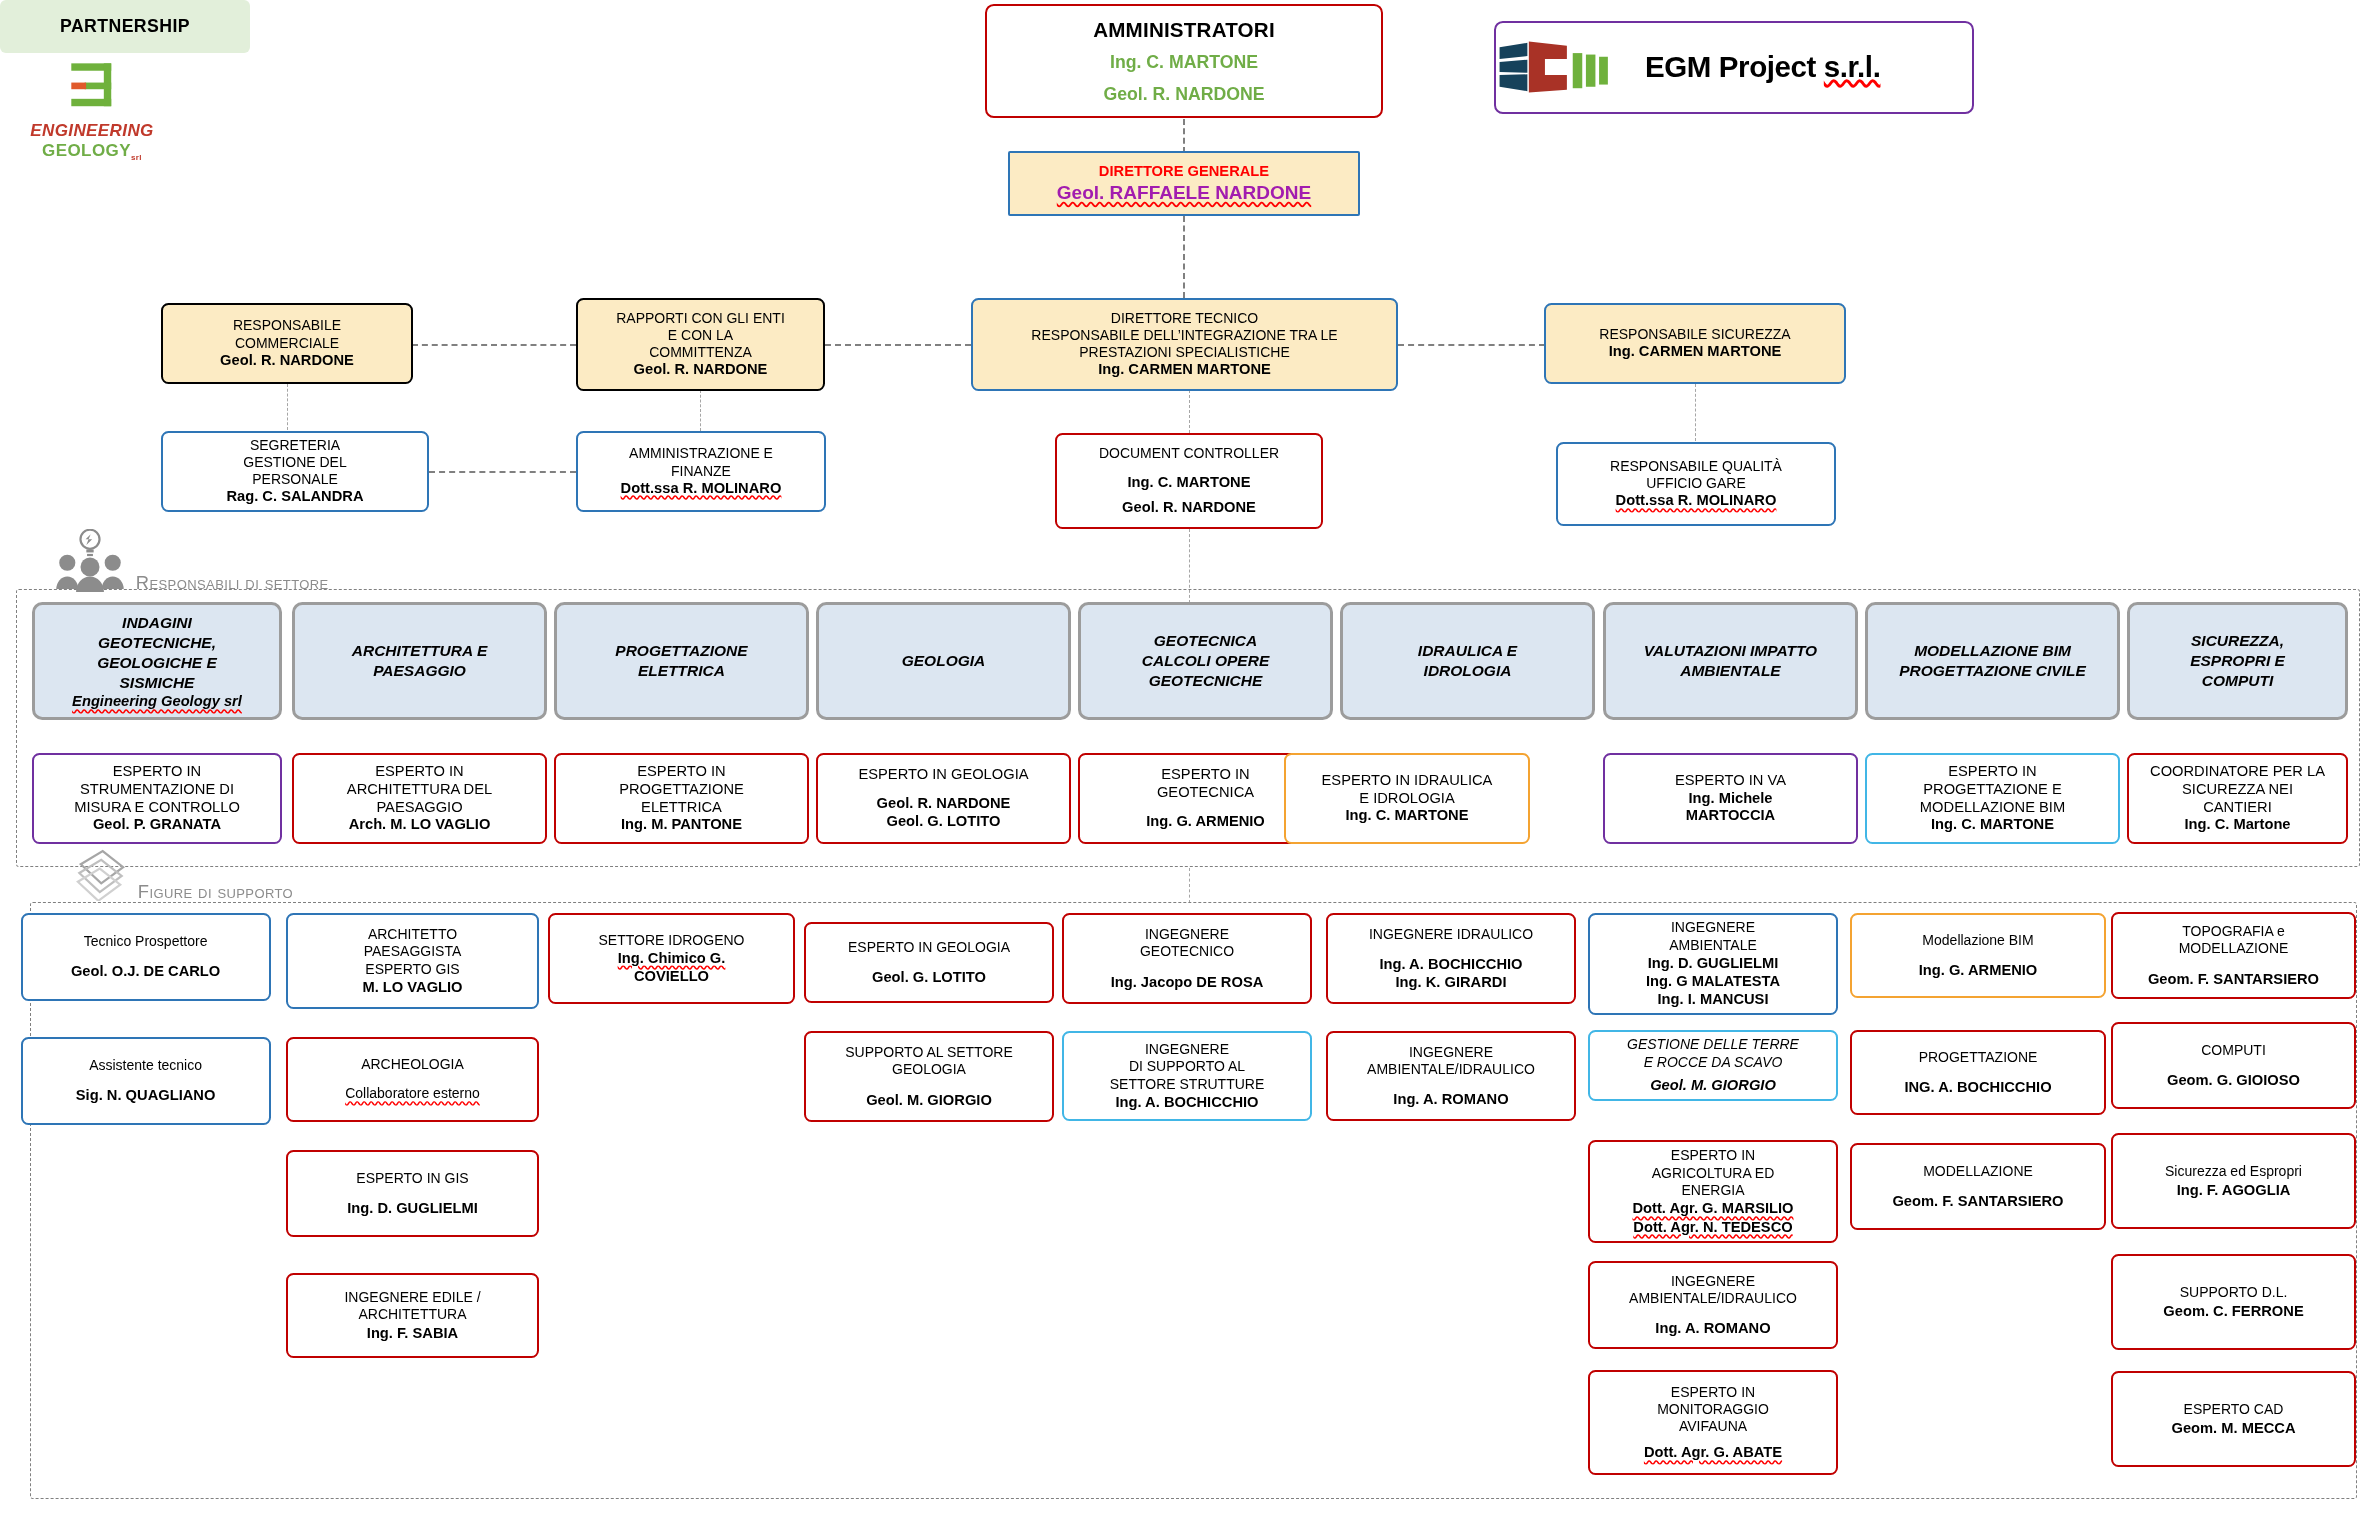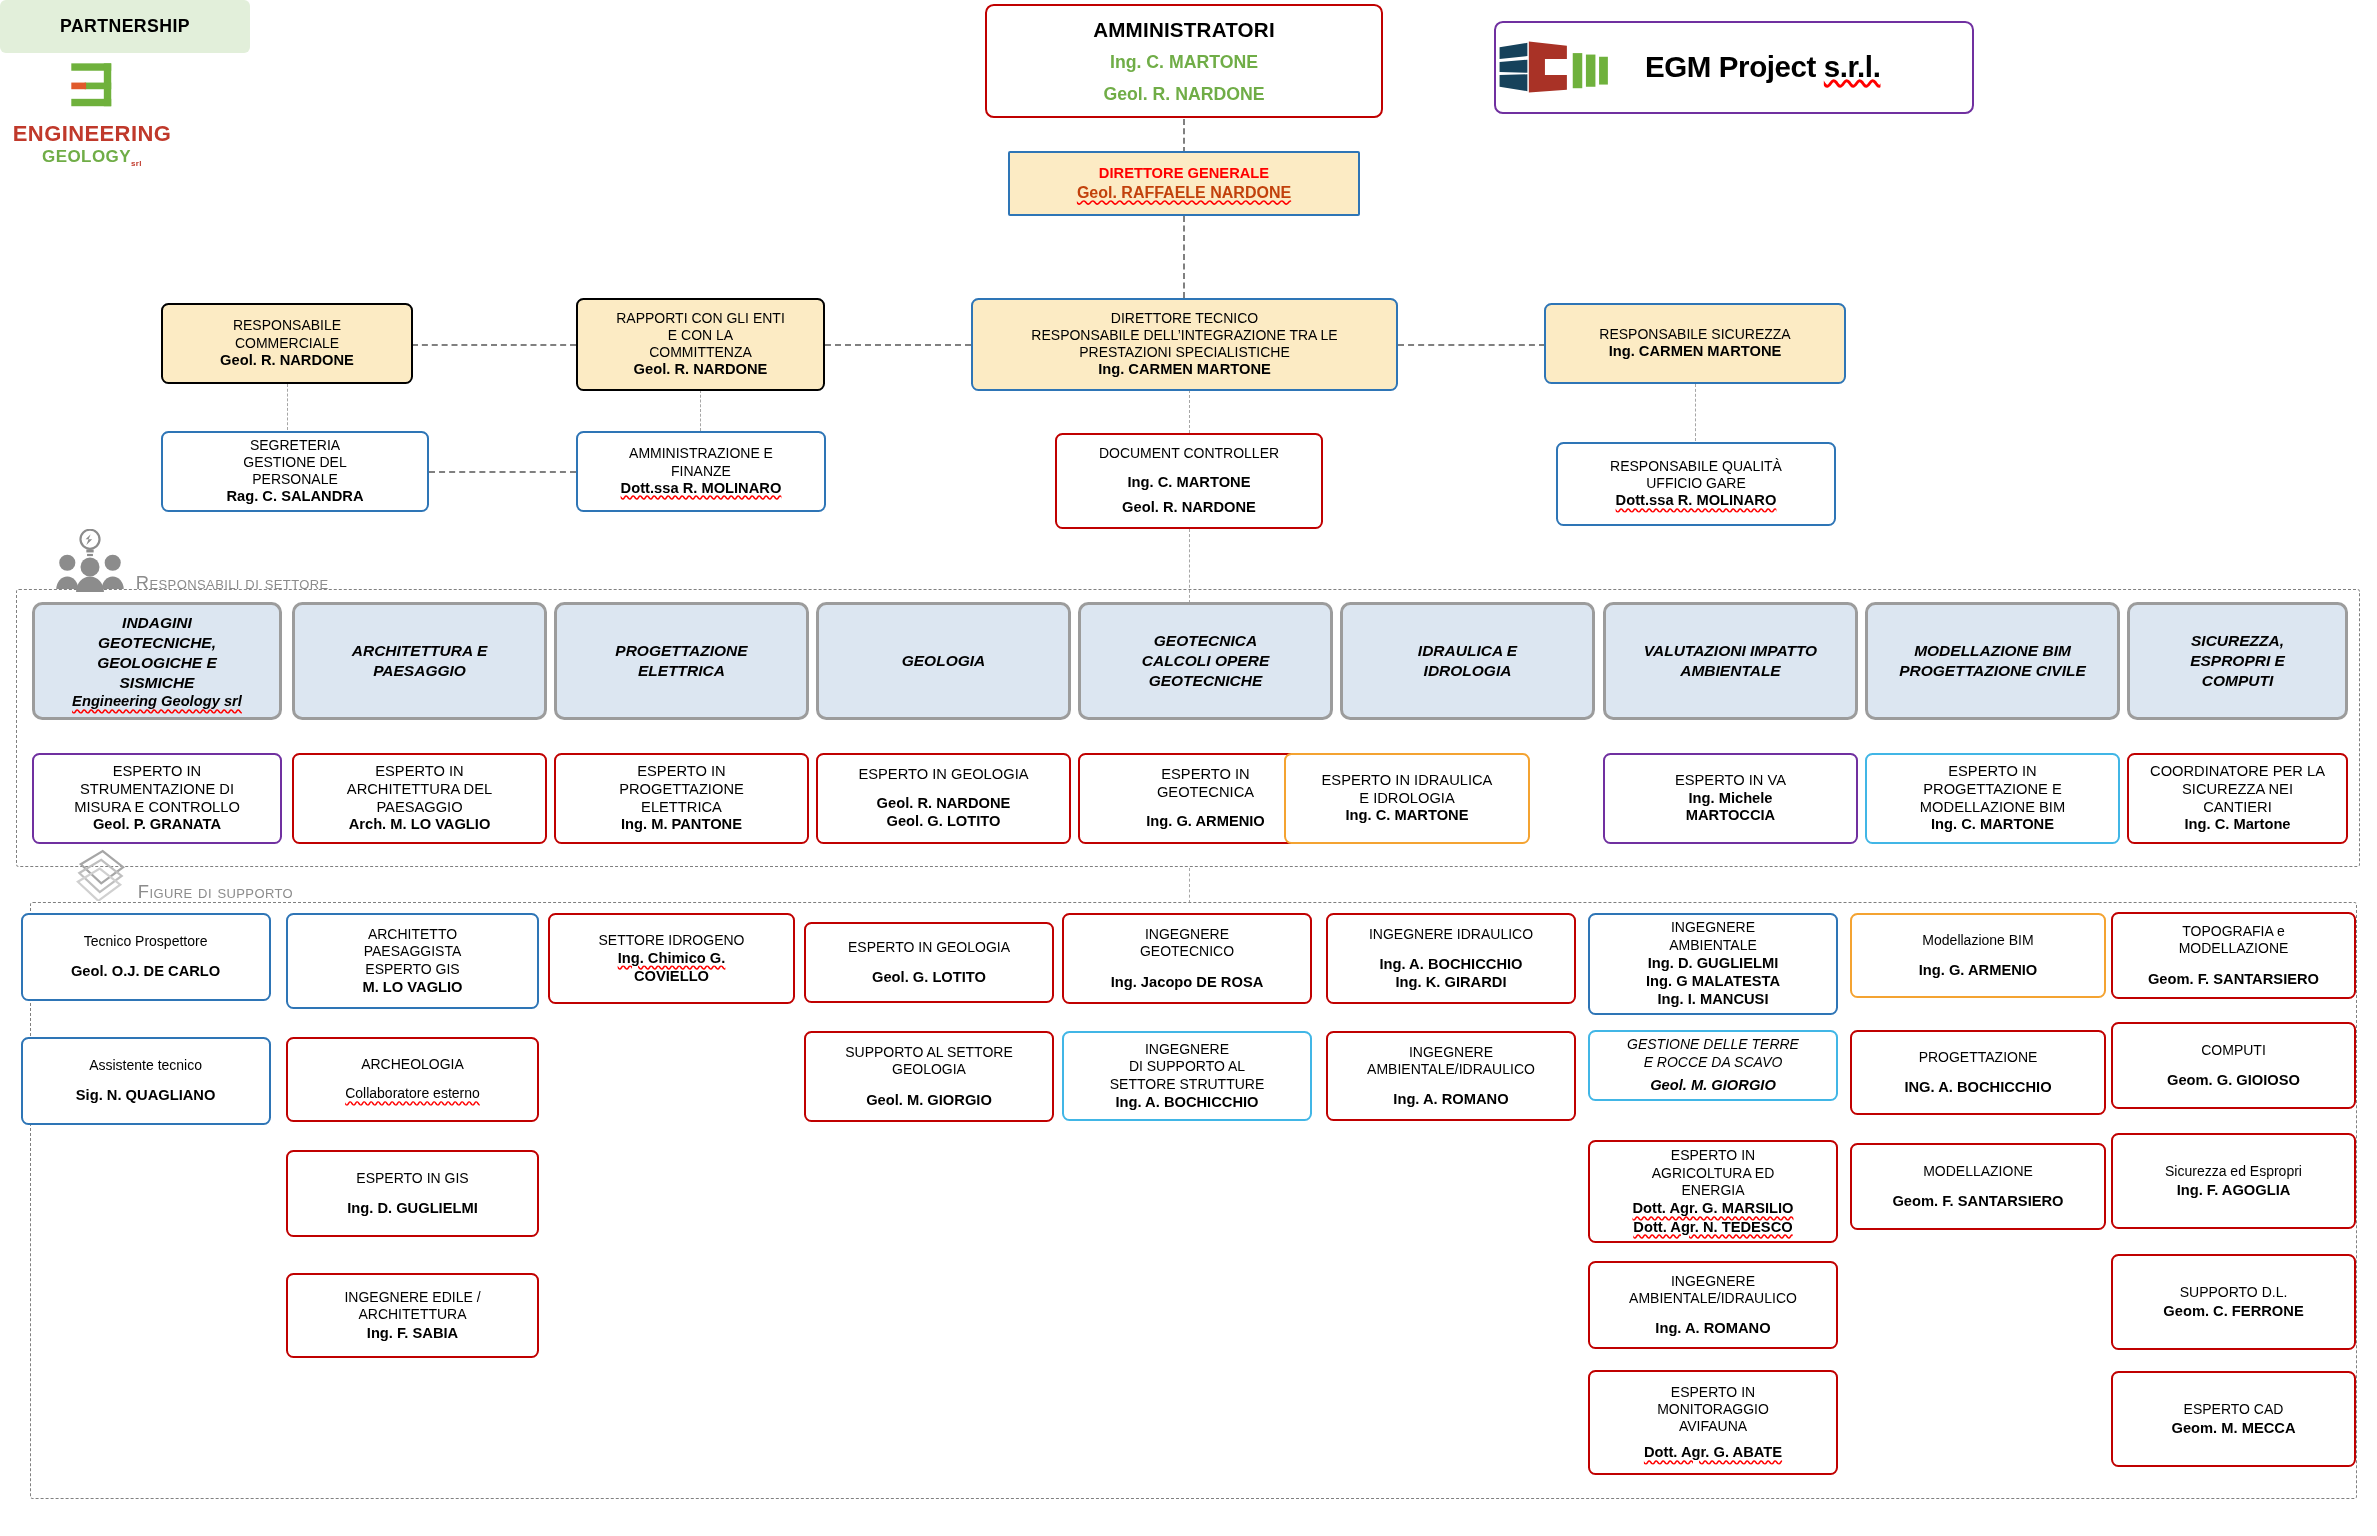--- a/index.html
+++ b/index.html
@@ -38,21 +38,21 @@
     border:2.2px solid #C00000; border-radius:8.8px;
   }
   #amministratori .title { font-size:20.6px; font-weight:700; letter-spacing:0.2px; }
   #amministratori .nm { font-size:17.7px; font-weight:700; color:#70AD47; margin-top:10.3px; }
 
   #direttore-generale {
     left:1008px; top:151px; width:352px; height:65px;
     border:2.2px solid #2E75B6; background:#FCEBC4; border-radius:2px;
   }
   #direttore-generale .l1 { font-size:14.7px; font-weight:700; color:#FF0000; }
-  #direttore-generale .l2 { font-size:16px; font-weight:700; color:#c2410c;
+  #direttore-generale .l2 { font-size:19px; font-weight:700; color:#a21caf;
      text-decoration:underline; text-decoration-color:#FF0000;
      text-decoration-style:wavy; text-underline-offset:2.2px; }
 
   
   #egm-logo {
     left:1494px; top:20.6px; width:480px; height:93px;
     border:2.2px solid #7030A0; border-radius:8.8px;
     display:flex; align-items:center; justify-content:flex-start; gap:16px;
     background:#fff; position:absolute;
   }
@@ -66,21 +66,21 @@
   
   #partnership-badge {
     left:2030px; top:254px; width:250px; height:53px;
     background:#E2EFDA; border-radius:5.9px;
     display:flex; align-items:center; justify-content:center;
   }
   #partnership-badge span { font-size:17.7px; font-weight:700; letter-spacing:0.4px; }
   #eg-logo { left:2062px; top:324px; width:184px; height:125px;
      display:flex; flex-direction:column; align-items:center; }
   #eg-logo .eg-mark { width:68px; height:68px; }
-  #eg-logo .eg-t1 { font-size:22px; font-weight:700; color:#C0392B; letter-spacing:0.4px; }
+  #eg-logo .eg-t1 { font-size:17px; font-weight:700; color:#C0392B; letter-spacing:0.4px;font-style:italic; }
   #eg-logo .eg-t2 { font-size:17px; font-weight:700; color:#70AD47; letter-spacing:0.4px; }
   #eg-logo .eg-t2 sub { font-size:8px; color:#C0392B; }
 
   
   #resp-commerciale { left:161px; top:303px; width:252px; height:81px; }
   #segreteria       { left:161px; top:431px; width:268px; height:81px; }
   #rapporti-enti    { left:576px; top:298px; width:249px; height:93px; }
   #amministrazione  { left:576px; top:431px; width:250px; height:81px; }
   #direttore-tecnico{ left:971px; top:298px; width:427px; height:93px; }
   #document-controller { left:1055px; top:433px; width:268px; height:96px; }

